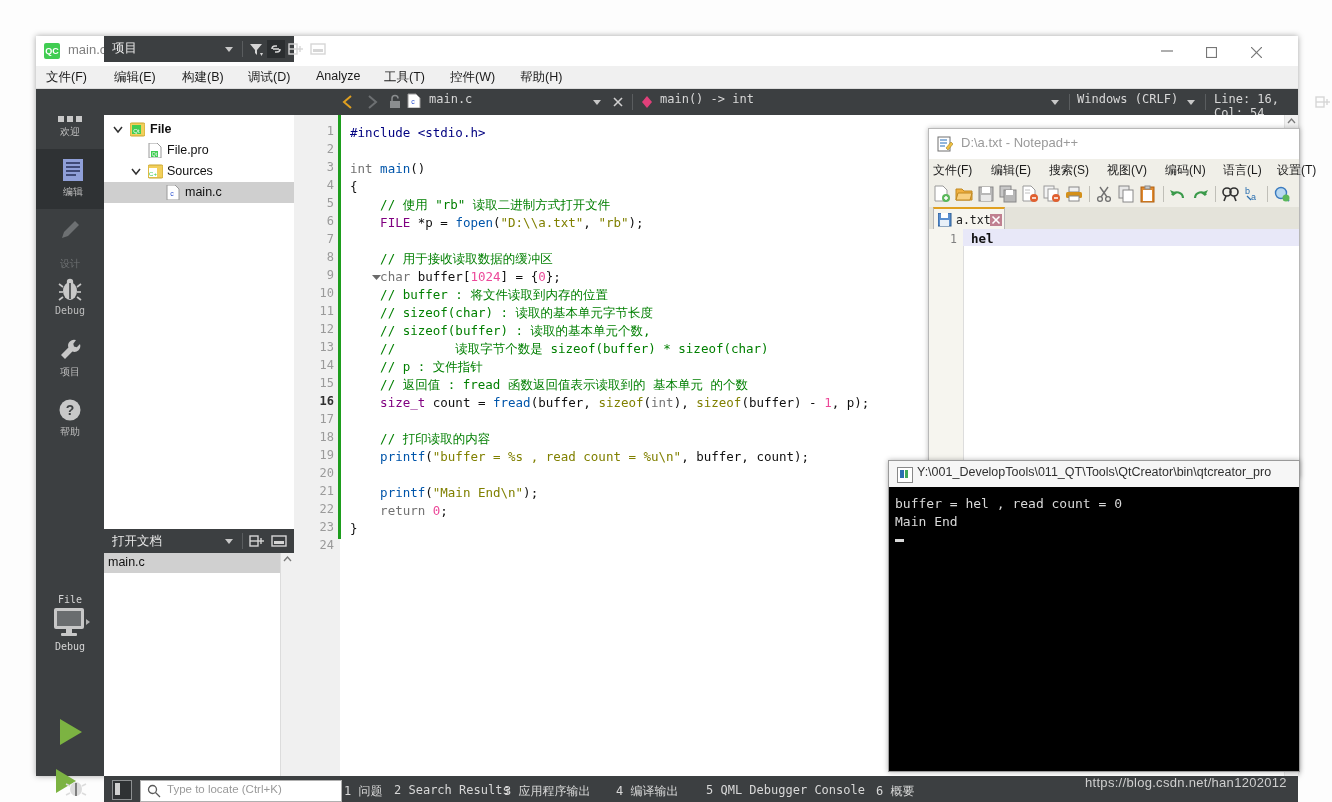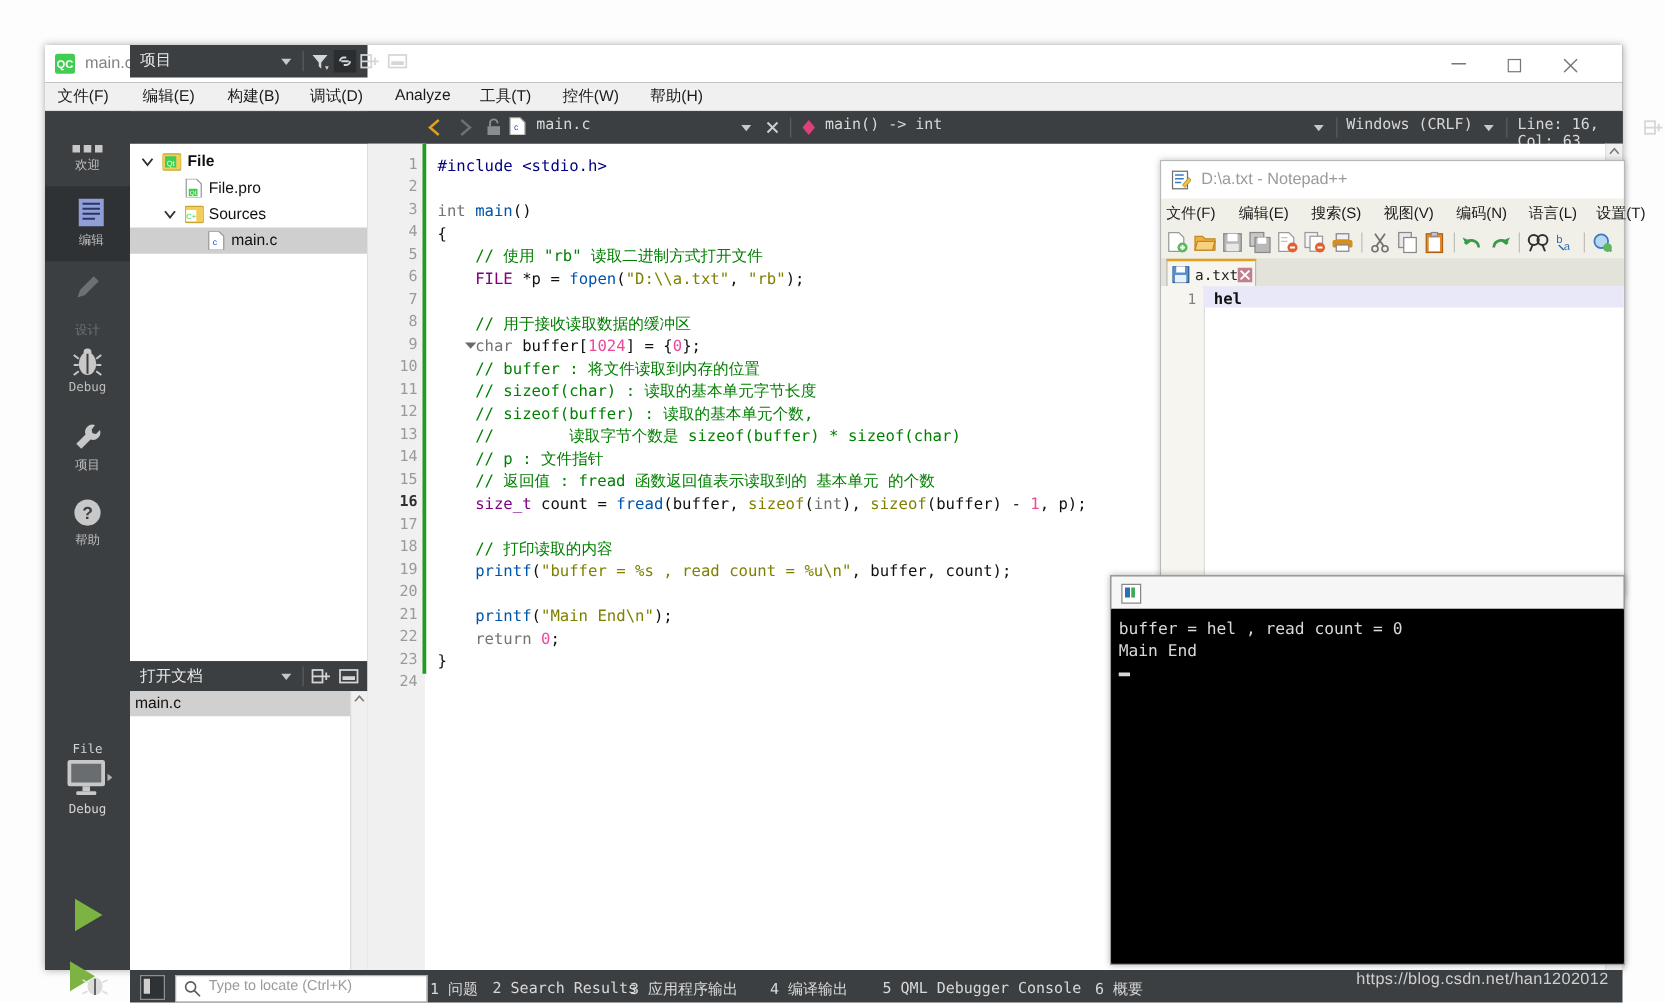--- a/index.html
+++ b/index.html
@@ -481,21 +481,21 @@
           </svg>
       </div>
       <div class="sep-v" style="left:775px"></div>
       <div class="etb" style="left:783px">Windows (CRLF)</div>
       <div class="tb-ico" style="left:888px">
         <svg width="18" height="18">
             <path d="M5 7 L9 12 L13 7 Z" fill="#c8c8c8"></path>
           </svg>
       </div>
       <div class="sep-v" style="left:911px"></div>
-      <div class="etb" style="left:920px">Line: 16, Col: 63</div>
+      <div class="etb" style="left:920px">Line: 16, Col: 54</div>
       <div class="tb-ico" style="left:1020px">
         <svg width="18" height="18">
             <rect x="2" y="4" width="8" height="10" fill="none" stroke="#d6d6d6" stroke-width="1.4"></rect>
             <line x1="2" y1="9" x2="10" y2="9" stroke="#d6d6d6" stroke-width="1.4"></line>
             <line x1="13" y1="6" x2="13" y2="12" stroke="#d6d6d6" stroke-width="1.4"></line>
             <line x1="10" y1="9" x2="16" y2="9" stroke="#d6d6d6" stroke-width="1.4"></line>
           </svg>
       </div>
     </div>
 
@@ -722,20 +722,21 @@
       <div id="npp-text">hel</div>
     </div>
   </div>
 
   <div id="console">
     <div id="con-title">
       <div id="con-ticon">
           <i></i>
           <b></b>
         </div>
+      <div id="con-ttext">Y:\001_DevelopTools\011_QT\Tools\QtCreator\bin\qtcreator_pro</div>
     </div>
     <div id="con-body">
       <div>buffer = hel , read count = 0</div>
       <div>Main End</div>
       <div><span id="con-caret"></span></div>
     </div>
   </div>
 
   <div id="watermark">https://blog.csdn.net/han1202012</div>
 

